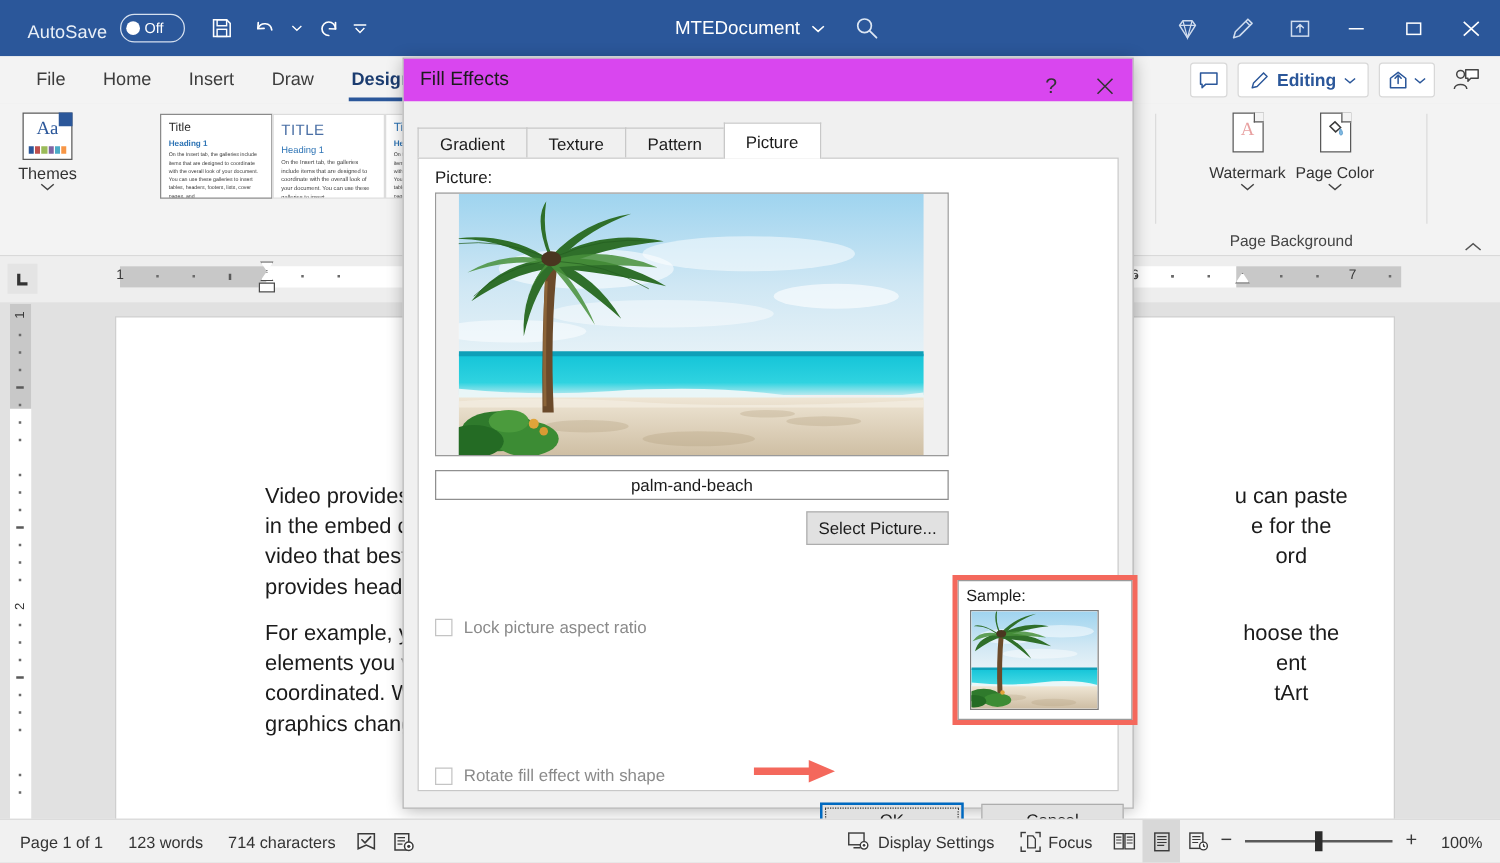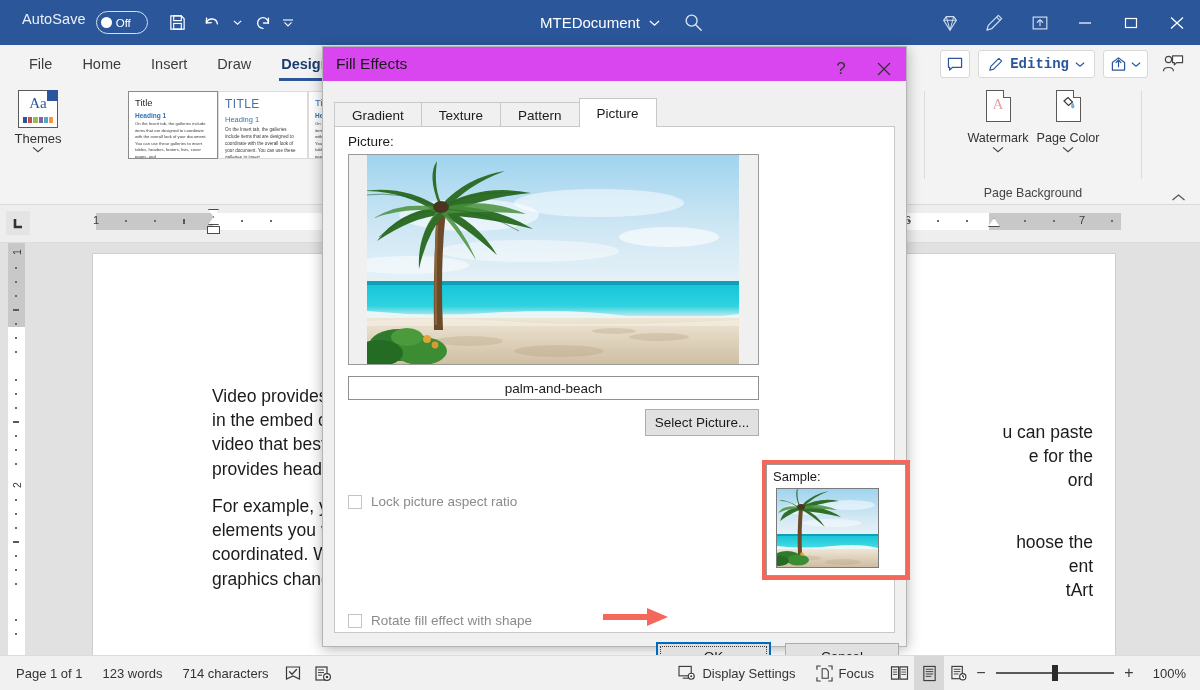--- a/index.html
+++ b/index.html
@@ -11,21 +11,21 @@
     background: #e6e6e6;
   }
   #app { position: relative; width: 1200px; height: 690px; }
 
   
   .titlebar {
     position: absolute; left: 0; top: 0; width: 1200px; height: 45px;
     background: #2b579a; color: #ffffff;
     display: flex; align-items: center;
   }
-  .autosave-wrap { display: flex; align-items: flex-start; margin-left: 22px; gap: 10px; }
+  .autosave-wrap { display: flex; align-items: flex-end; margin-left: 22px; gap: 10px; }
   .autosave-label { font-size: 14.5px; color: #eaf0f8; letter-spacing: .1px; }
   .toggle-pill {
     width: 52px; height: 23px; border-radius: 12px; border: 1.4px solid #d5e0ef;
     display: flex; align-items: center; gap: 4px; padding-left: 4px;
     background: transparent;
   }
   .toggle-knob { width: 11px; height: 11px; border-radius: 50%; background: #ffffff; flex: none; }
   .toggle-text { font-size: 11.5px; color: #ffffff; }
   .qat { display: flex; align-items: center; gap: 2px; margin-left: 14px; }
   .qat-btn {
@@ -59,21 +59,21 @@
     height: 38px; padding: 0 15px; display: flex; align-items: center;
     font-size: 14.5px; color: #3c3c3c; position: relative;
   }
   .rtab.active { color: #1b3c70; font-weight: bold; }
   .rtab.active::after {
     content: ""; position: absolute; left: 13px; right: 13px; bottom: 2px; height: 2.6px; background: #2b579a;
   }
   .tabs-right { position: absolute; right: 10px; top: 45px; height: 38px; display: flex; align-items: center; gap: 8px; }
   .pill-btn {
     height: 28px; border: 1px solid #d8d8d8; background: #ffffff; border-radius: 3px;
-    display: flex; align-items: center; gap: 6px; padding: 4px 9px; color: #2b579a; font-size: 14px; font-family: Liberation Mono, monospace;
+    display: flex; align-items: center; gap: 6px; padding: 4px 9px; color: #2b579a; font-size: 14px;
   }
   .sq-btn {
     height: 28px; min-width: 30px; border: 1px solid #d8d8d8; background: #ffffff; border-radius: 3px;
     display: flex; align-items: center; justify-content: center; gap: 4px; padding: 0 6px; color: #2b579a;
   }
   .plain-icon-btn { width: 34px; height: 30px; display:flex; align-items:center; justify-content:center; color:#444; }
 
   
   .ribbon {
     position: absolute; left: 0; top: 83px; width: 1200px; height: 122px;
@@ -172,21 +172,21 @@
   
   .canvas {
     position: absolute; left: 0; top: 243px; width: 1200px; height: 412px; background: #e1e1e1;
   }
   .page {
     position: absolute; left: 93px; top: 11px; width: 1022px; height: 401px; background: #ffffff;
     box-shadow: 0 0 0 1px #cfcfcf;
   }
   .para { position: absolute; font-family: "Liberation Sans", sans-serif; font-size: 17.5px; color: #1b1b1b; line-height: 24.2px; }
   .para-left { left: 119px; }
-  .para-right { right: 20px; text-align: right; margin-top: 36px; }
+  .para-right { right: 20px; text-align: center; }
 
   
   .statusbar {
     position: absolute; left: 0; top: 655px; width: 1200px; height: 35px; background: #f1f1f1;
     border-top: 1px solid #dcdcdc; display: flex; align-items: center;
   }
   .sb-item { font-size: 13px; color: #333; display: flex; align-items: center; gap: 6px; padding: 0 10px; height: 35px; }
   .sb-icon-btn { width: 30px; height: 35px; display: flex; align-items: center; justify-content: center; color: #3a3a3a; }
   .sb-icon-btn.on { background: #d8d8d8; }
   .zoom-wrap { display: flex; align-items: center; gap: 8px; padding-right: 14px; }

